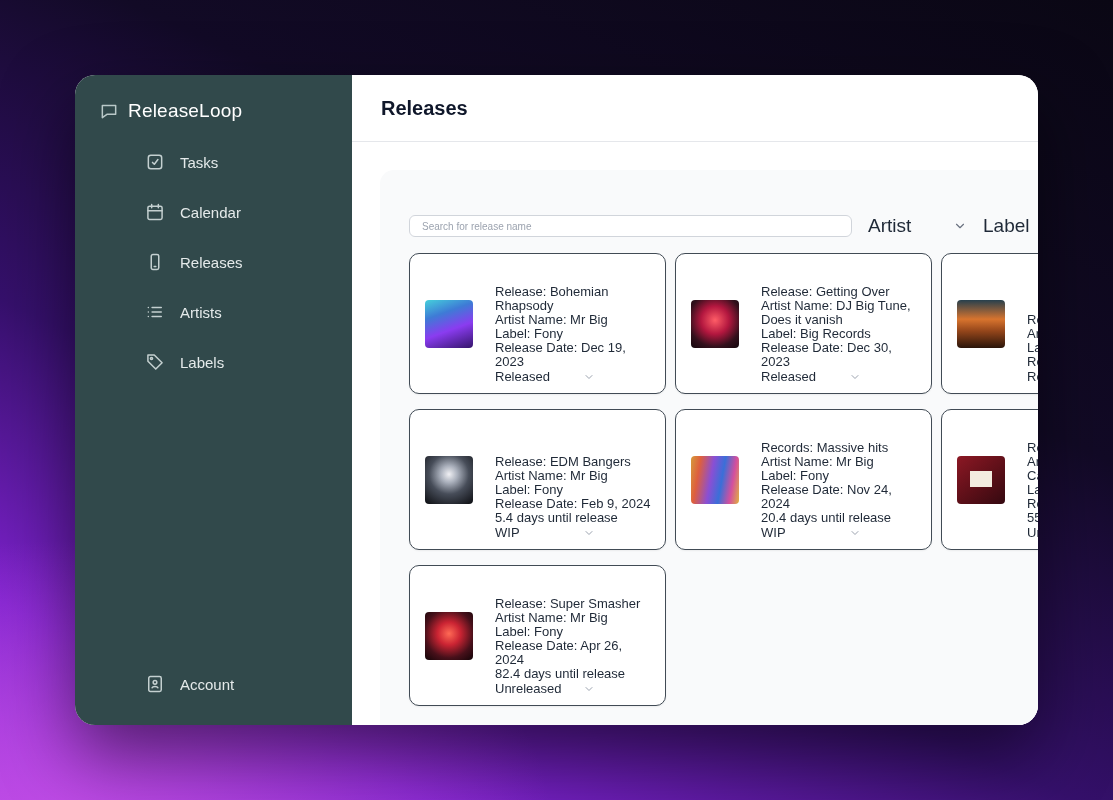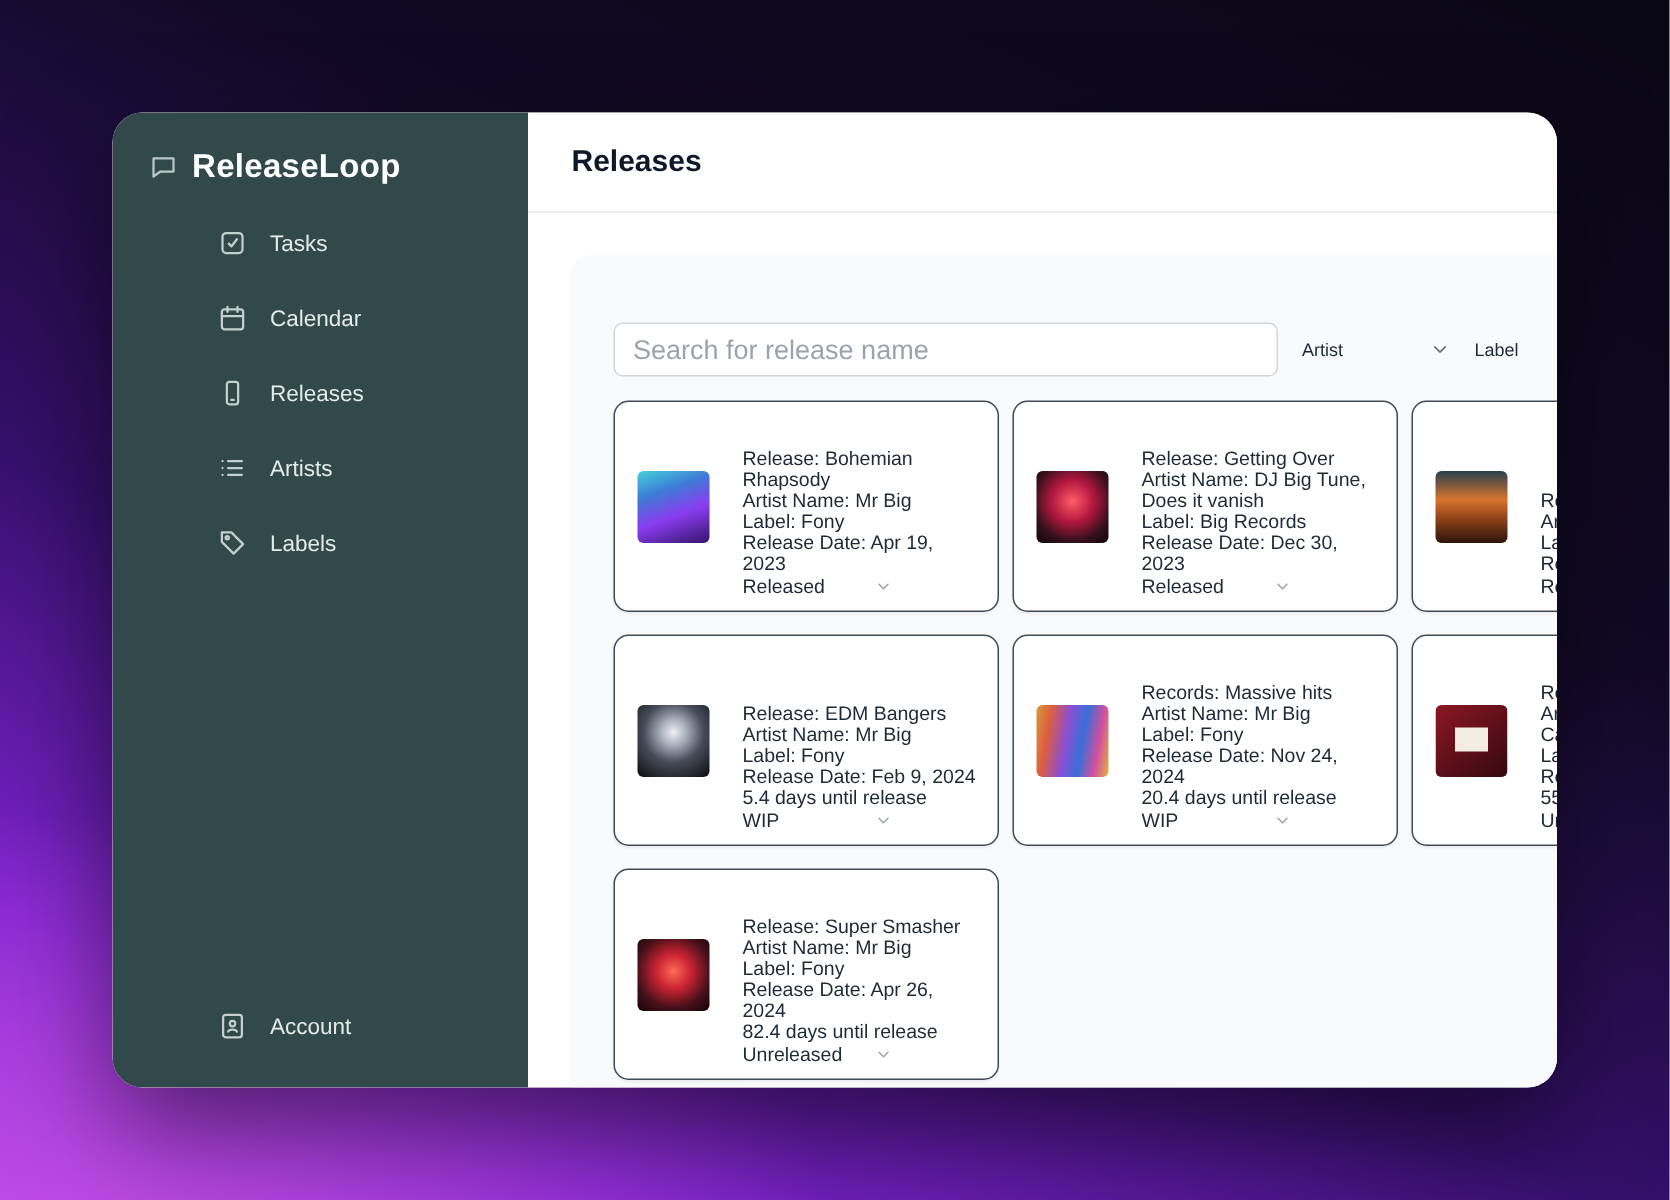--- a/index.html
+++ b/index.html
@@ -16,21 +16,21 @@
     position:absolute; left:75px; top:75px; width:963px; height:650px;
     border-radius:20px; overflow:hidden; background:#fff; display:flex;
     box-shadow:0 30px 70px rgba(0,0,0,.5);
   }
   
   .sidebar {
     width:277px; flex:none; background:#31494b; color:#e8eeee;
     display:flex; flex-direction:column; padding:22px 0 14px;
   }
   .logo { display:flex; align-items:center; gap:9px; padding:0 24px; height:28px; margin-bottom:12px; color:#b9c8c8; }
-  .logo-text { font-size:22px; font-weight:bold; color:#ffffff; letter-spacing:.2px; }
+  .logo-text { font-size:19px; font-weight:normal; color:#ffffff; letter-spacing:.2px; }
   .nav { display:flex; flex-direction:column;padding-left:46px; }
   .nav-item {
     display:flex; align-items:center; gap:15px; height:50px; padding:0 24px;
     font-size:15px; color:#e4eaea; cursor:pointer;
   }
   .nav-item svg { color:#c4d0d0; flex:none; }
   .nav-footer { margin-top:auto; padding-bottom:2px; }
   .nav-footer .nav-item + .nav-item { margin-top:21px; }
   
   .main { flex:1; min-width:0; display:flex; flex-direction:column; background:#fff; overflow:hidden; position:relative; }
@@ -39,28 +39,28 @@
     display:flex; align-items:center; padding:0 29px;
   }
   .main-header h1 { margin:0; font-size:20px; font-weight:bold; color:#0f172a; }
   .panel {
     flex:1; margin:28px 0 0 28px; width:860px;
     background:#f9fafb; border-radius:14px 0 0 0;
     padding:45px 0 0 29px;
   }
   .filters-row { display:flex; align-items:center; gap:16px; margin-bottom:16px; }
   .search {
-    width:443px; height:36px; border:1px solid #d1d5db; border-radius:6px;
-    padding:0 12px; font-size:18px; color:#111827; background:#fff; outline:none;
+    width:443px; height:22px; border:1px solid #d1d5db; border-radius:6px;
+    padding:0 12px; font-size:10px; color:#111827; background:#fff; outline:none;
     font-family:"Liberation Sans", sans-serif;
   }
   .search::placeholder { color:#9ca3af; }
   .filter {
     display:flex; align-items:center; justify-content:space-between;
-    width:99px; flex:none; font-size:12px; color:#1f2937; cursor:pointer;
+    width:99px; flex:none; font-size:19px; color:#1f2937; cursor:pointer;
   }
   .filter svg { color:#6b7280; }
   
   .grid { display:grid; grid-template-columns:repeat(3, 257px); gap:15px 9px; width:789px; }
   .card {
     height:141px; background:#fff; border:1px solid #414b55; border-radius:10px;
     display:flex; align-items:center; padding:10px 12px 10px 15px;
     box-shadow:0 1px 2px rgba(0,0,0,.06);
   }
   .thumb { width:48px; height:48px; border-radius:4px; flex:none; margin-right:22px; }
@@ -153,21 +153,21 @@
 
         </div>
       </div>
       <div class="grid" id="cards-grid">
           <article class="card">
             <div class="thumb" style="background:linear-gradient(160deg,#45d0db 0%,#3e7bd6 30%,#8a3cf0 60%,#35156b 100%)"></div>
             <div class="card-body">
               <div class="line">Release: Bohemian Rhapsody</div>
               <div class="line">Artist Name: Mr Big</div>
               <div class="line">Label: Fony</div>
-              <div class="line">Release Date: Apr 19, 2023</div>
+              <div class="line">Release Date: Dec 19, 2023</div>
               <div class="status-select">
                 <span>Released</span>
                 <svg viewBox="0 0 24 24" width="12" height="12" fill="none" stroke="currentColor" stroke-width="2" stroke-linecap="round" stroke-linejoin="round">
                   <path d="M6 9l6 6 6-6"></path>
                 </svg>
               </div>
             </div>
           </article>
           <article class="card">
             <div class="thumb" style="background:radial-gradient(circle at 50% 42%,#ff5d67 0%,#b3173f 38%,#33101c 72%,#12060b 100%)"></div>

